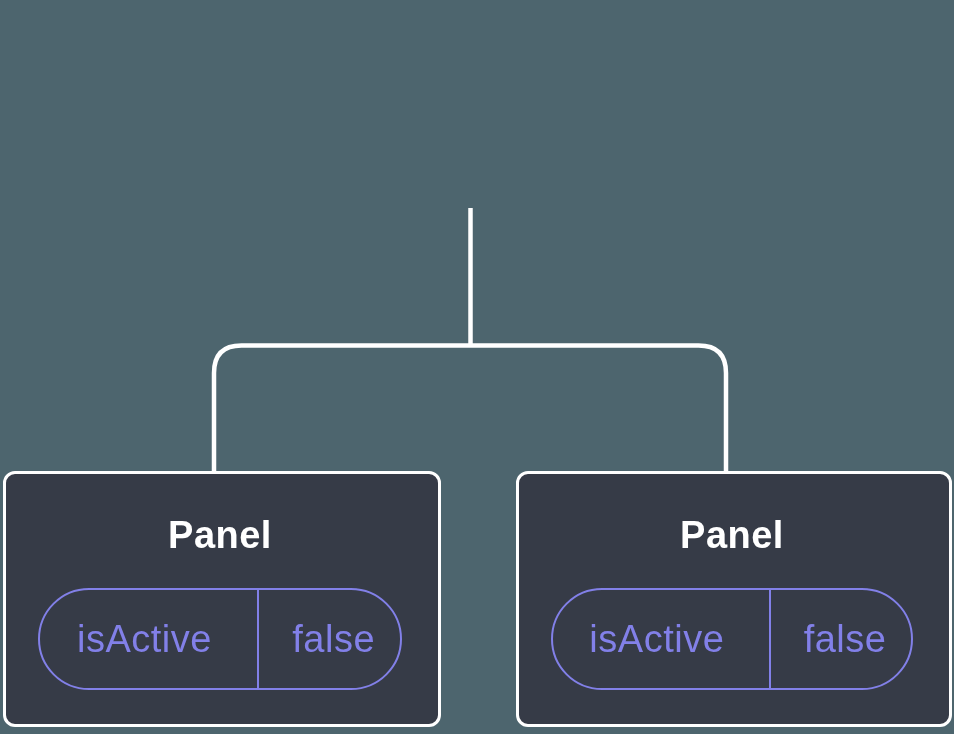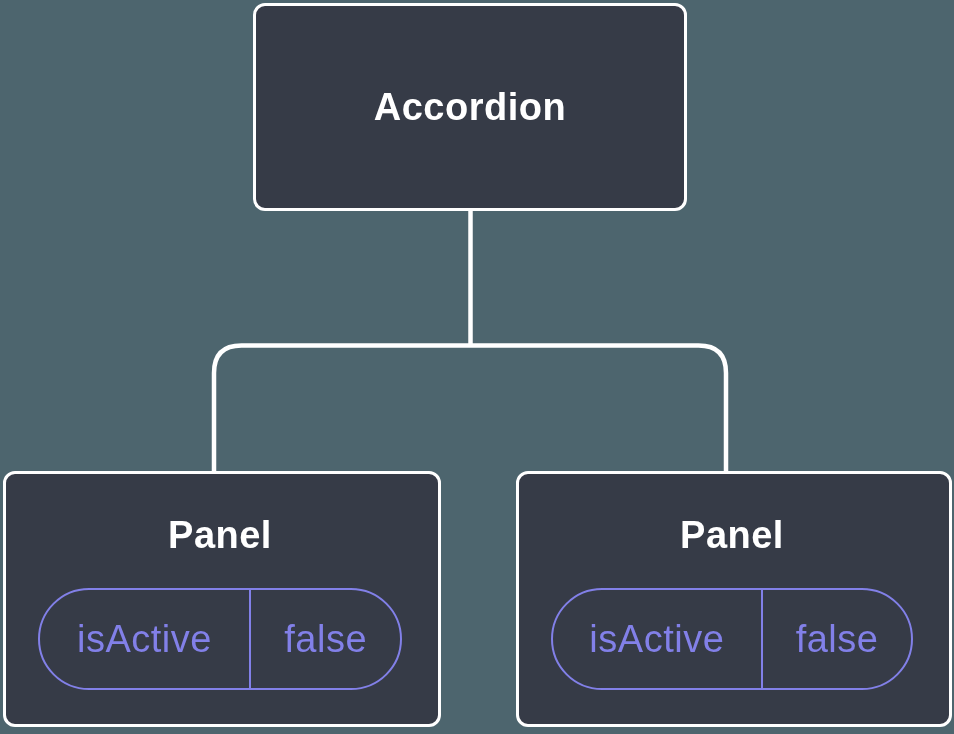--- a/index.html
+++ b/index.html
@@ -50,20 +50,21 @@
     white-space:nowrap;
   }
   .state-pill{
     margin-top:25px;
     height:102px;
     border:2.5px solid var(--state-accent,#8280E8);
     border-radius:999px;
     display:flex;
     align-items:stretch;
     overflow:hidden;
+    gap:8px;
   }
   .state-cell{
     display:flex;align-items:center;justify-content:center;
     color:var(--state-accent,#8280E8);
     font-size:38px;
     font-weight:400;
     letter-spacing:.5px;
     white-space:nowrap;
   }
   .state-key-cell{flex:0 0 58%;}
@@ -76,23 +77,20 @@
 </head>
 <body>
 
 <div class="canvas">
 
   <svg class="connectors" viewBox="0 0 954 734" aria-hidden="true">
     <path d="M470.5 208 L470.5 347"></path>
     <path d="M214 473 L214 373 Q214 345.5 241.5 345.5 L698.5 345.5 Q726 345.5 726 373 L726 473"></path>
   </svg>
 
-  <div class="node node-root">
-    <div class="node-title">Accordion</div>
-  </div>
 
   <div class="node node-panel node-panel-left">
     <div class="node-title">Panel</div>
     <div class="state-pill">
       <div class="state-cell state-key-cell">isActive</div>
       <div class="state-divider"></div>
       <div class="state-cell state-value-cell">false</div>
     </div>
   </div>
 

